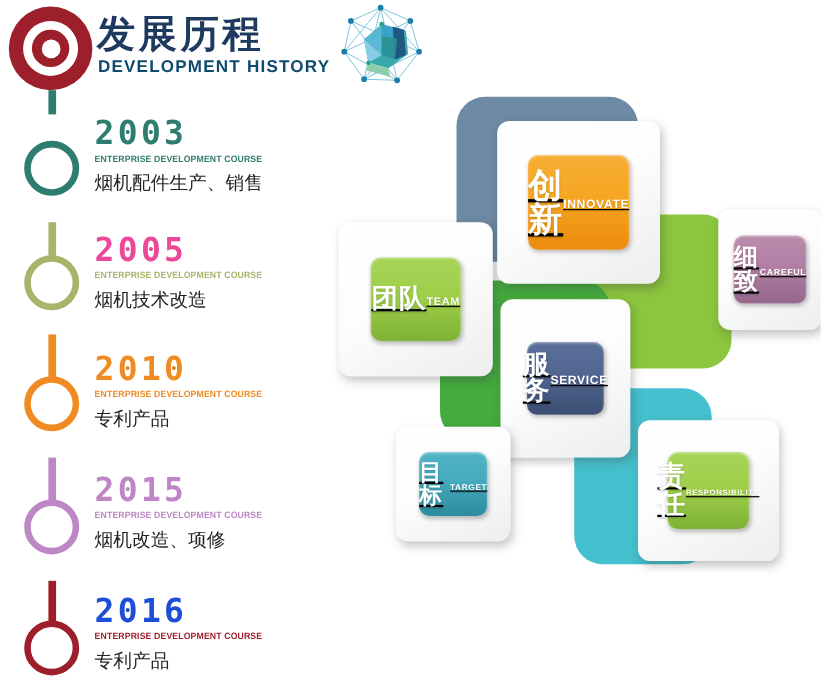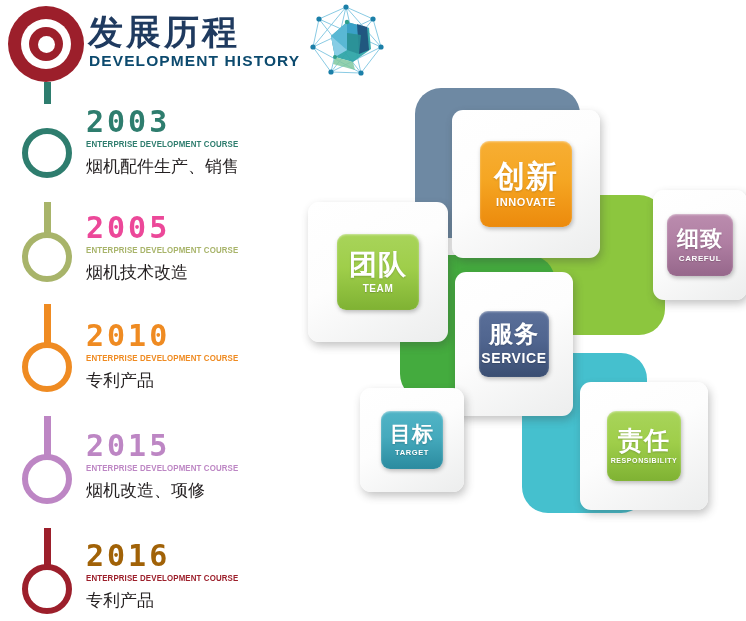--- a/index.html
+++ b/index.html
@@ -84,24 +84,25 @@
 
   .card {
     position:absolute;
     background:linear-gradient(150deg,#ffffff 0%,#fdfdfd 45%,#eceded 100%);
     border-radius:11px;
     box-shadow:2px 4px 9px rgba(60,60,60,0.30);
     display:flex; align-items:center; justify-content:center;
   }
   .tile {
     border-radius:9px;
-    display:flex; flex-direction:column;
+    display:flex; flex-direction:row;
     align-items:center; justify-content:center;
     box-shadow:inset 0 1px 2px rgba(255,255,255,0.45),
                1px 2px 4px rgba(0,0,0,0.25);
+    text-decoration:underline;
   }
   .tile .cn {
     color:#ffffff; font-weight:bold; line-height:1.0;
     letter-spacing:1px; text-shadow:0 1px 2px rgba(0,0,0,0.18);
   }
   .tile .en {
     color:#ffffff; font-weight:bold; letter-spacing:0.6px;
     margin-top:4px; text-shadow:0 1px 1px rgba(0,0,0,0.18);
   }
 </style>
@@ -154,21 +155,21 @@
       <div class="desc">专利产品</div>
     </div>
 
     <div class="entry" style="top:348px;">
       <div class="year" style="color:#bd86c4;">2015</div>
       <div class="sub" style="color:#bd86c4;">ENTERPRISE DEVELOPMENT COURSE</div>
       <div class="desc">烟机改造、项修</div>
     </div>
 
     <div class="entry" style="top:458px;">
-      <div class="year" style="color:#a16207;">2016</div>
+      <div class="year" style="color:#1d4ed8;">2016</div>
       <div class="sub" style="color:#9c1f2b;">ENTERPRISE DEVELOPMENT COURSE</div>
       <div class="desc">专利产品</div>
     </div>
   </div>
 
   <div id="logo">
     <svg width="84" height="84" viewBox="0 0 84 84">
       <g stroke="#7cc4e0" stroke-width="0.9" fill="none">
         <polygon points="41,5 68,17 76,45 56,71 26,70 8,45 14,17"></polygon>
         <path d="M41,5 L8,45 M41,5 L76,45 M41,5 L56,71 M41,5 L26,70
@@ -202,21 +203,21 @@
 
   <div id="collage">
 
     <div class="bg-shape" style="left:115px;top:88px;width:165px;height:150px;background:#6e89a3;"></div>
     <div class="bg-shape" style="left:160px;top:195px;width:205px;height:140px;background:#8cc63e;"></div>
     <div class="bg-shape" style="left:100px;top:255px;width:155px;height:145px;background:#44ab3e;"></div>
     <div class="bg-shape" style="left:222px;top:353px;width:125px;height:160px;background:#45c0ce;"></div>
 
     <div class="card" style="left:8px;top:202px;width:140px;height:140px;">
       <div class="tile" style="width:82px;height:76px;background:linear-gradient(180deg,#a8d45a 0%,#9fce4a 45%,#7fb233 100%);">
-        <div class="cn" style="font-size:28px;">团队</div>
+        <div class="cn" style="font-size:24px;">团队</div>
         <div class="en" style="font-size:10px;">TEAM</div>
       </div>
     </div>
 
     <div class="card" style="left:152px;top:110px;width:148px;height:148px;">
       <div class="tile" style="width:92px;height:86px;background:linear-gradient(180deg,#f7ae33 0%,#f5a623 45%,#ec8a0c 100%);">
         <div class="cn" style="font-size:31px;">创新</div>
         <div class="en" style="font-size:11px;">INNOVATE</div>
       </div>
     </div>
@@ -224,21 +225,21 @@
     <div class="card" style="left:332px;top:190px;width:94px;height:110px;margin-left:21px;">
       <div class="tile" style="width:66px;height:62px;background:linear-gradient(180deg,#bb8cae 0%,#b07fa3 45%,#96678b 100%);">
         <div class="cn" style="font-size:22px;">细致</div>
         <div class="en" style="font-size:8px;">CAREFUL</div>
       </div>
     </div>
 
     <div class="card" style="left:155px;top:272px;width:118px;height:144px;">
       <div class="tile" style="width:70px;height:66px;background:linear-gradient(180deg,#5a6f99 0%,#50658f 45%,#3a4e72 100%);">
         <div class="cn" style="font-size:24px;">服务</div>
-        <div class="en" style="font-size:14px;">SERVICE</div>
+        <div class="en" style="font-size:11px;">SERVICE</div>
       </div>
     </div>
 
     <div class="card" style="left:280px;top:382px;width:128px;height:128px;">
       <div class="tile" style="width:74px;height:70px;background:linear-gradient(180deg,#a8d45a 0%,#9fce4a 45%,#7fb233 100%);">
         <div class="cn" style="font-size:25px;">责任</div>
         <div class="en" style="font-size:7px;">RESPONSIBILITY</div>
       </div>
     </div>
 

